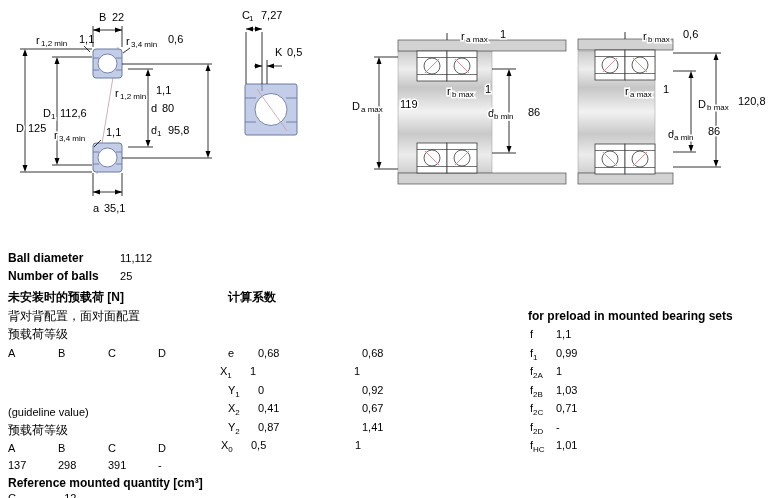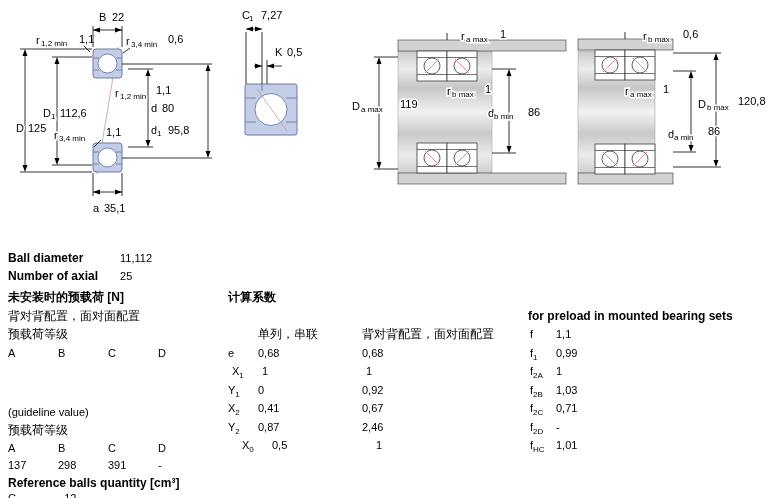--- a/index.html
+++ b/index.html
@@ -222,67 +222,64 @@
     <text class="halo" x="93" y="110">d</text>
     <text class="s8 halo" x="99" y="112">a min</text>
     <text class="halo" x="133" y="107">86</text>
   </svg>
 
   <div class="r" style="left:8px;top:233px">
     <span class="ws b">Ball diameter</span>
     <span>11,112</span>
   </div>
   <div class="r" style="left:8px;top:251px">
-    <span class="ws b">Number of axial</span>
+    <span class="ws b">Number of balls</span>
     <span>25</span>
   </div>
 
   <div class="r b" style="left:8px;top:272px">未安装时的预载荷 [N]</div>
   <div class="r" style="left:8px;top:291px;font-size:12px">背对背配置，面对面配置</div>
   <div class="r" style="left:8px;top:309px;font-size:12px">预载荷等级</div>
   <div class="r" style="left:8px;top:328px">
     <span class="w50">A</span><span class="w50">B</span><span class="w50">C</span><span class="w50">D</span>
   </div>
 
   <div class="r" style="left:8px;top:387px">(guideline value)</div>
   <div class="r" style="left:8px;top:405px;font-size:12px">预载荷等级</div>
   <div class="r" style="left:8px;top:423px">
     <span class="w50">A</span><span class="w50">B</span><span class="w50">C</span><span class="w50">D</span>
   </div>
   <div class="r" style="left:8px;top:440px">
     <span class="w50">137</span><span class="w50">298</span><span class="w50">391</span><span class="w50">-</span>
   </div>
 
-  <div class="r b" style="left:8px;top:458px">Reference balls quantity [cm³]</div>
+  <div class="r b" style="left:8px;top:458px">Reference mounted quantity [cm³]</div>
   <div class="r" style="left:8px;top:473px">
     <span class="wf"><span>G</span><span class="sb">ref</span></span>
     <span style="display:inline-block;width:24px"></span>
     <span>12</span>
   </div>
 
   <div class="r b" style="left:228px;top:272px">计算系数</div>
-  <div class="r" style="left:228px;top:309px;font-size:12px">
-    <span class="wl"></span><span class="wv">单列，串联</span><span>背对背配置，面对面配置</span>
-  </div>
   <div class="r" style="left:228px;top:328px">
     <span class="wl"><span>e</span><span class="sb"></span></span><span class="wv">0,68</span><span>0,68</span>
   </div>
-  <div class="r" style="left:232px;top:346px">
+  <div class="r" style="left:220px;top:346px">
     <span class="wl"><span>X</span><span class="sb">1</span></span><span class="wv">1</span><span>1</span>
   </div>
   <div class="r" style="left:228px;top:365px">
     <span class="wl"><span>Y</span><span class="sb">1</span></span><span class="wv">0</span><span>0,92</span>
   </div>
   <div class="r" style="left:228px;top:383px">
     <span class="wl"><span>X</span><span class="sb">2</span></span><span class="wv">0,41</span><span>0,67</span>
   </div>
   <div class="r" style="left:228px;top:402px">
-    <span class="wl"><span>Y</span><span class="sb">2</span></span><span class="wv">0,87</span><span>2,46</span>
-  </div>
-  <div class="r" style="left:242px;top:420px">
+    <span class="wl"><span>Y</span><span class="sb">2</span></span><span class="wv">0,87</span><span>1,41</span>
+  </div>
+  <div class="r" style="left:221px;top:420px">
     <span class="wl"><span>X</span><span class="sb">0</span></span><span class="wv">0,5</span><span>1</span>
   </div>
 
   <div class="r b" style="left:528px;top:291px">for preload in mounted bearing sets</div>
   <div class="r" style="left:530px;top:309px">
     <span class="wf"><span>f</span><span class="sb"></span></span><span>1,1</span>
   </div>
   <div class="r" style="left:530px;top:328px">
     <span class="wf"><span>f</span><span class="sb">1</span></span><span>0,99</span>
   </div>

